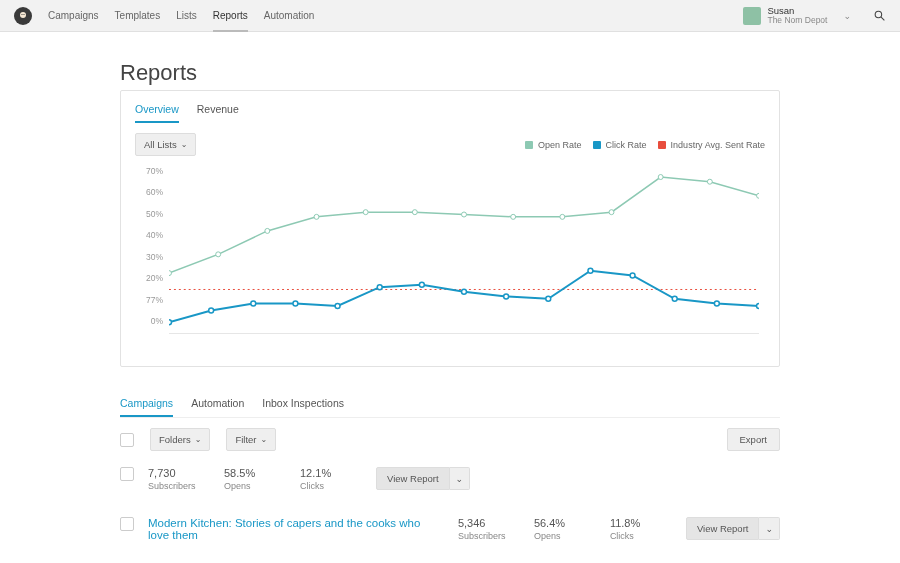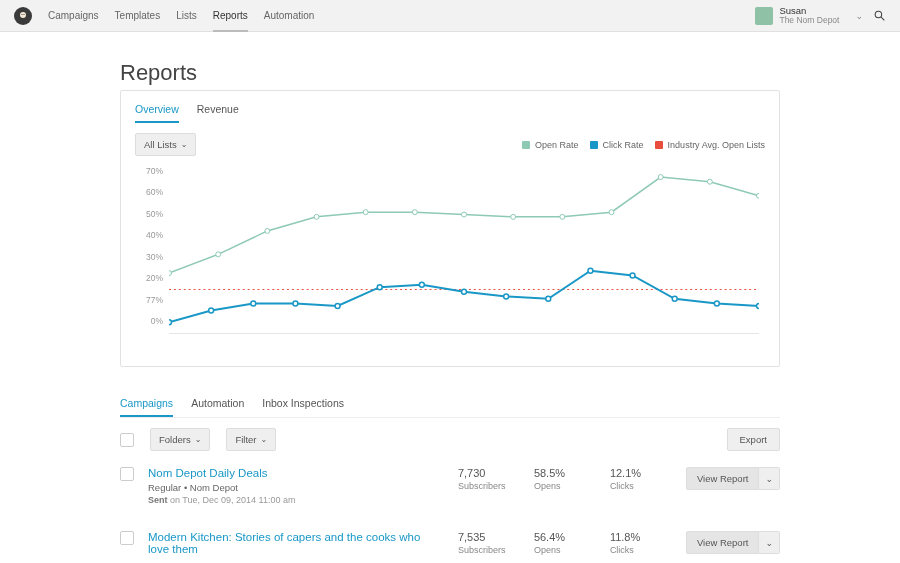--- a/index.html
+++ b/index.html
@@ -2,21 +2,21 @@
 <html><head>
 <meta charset="utf-8">
 <style>
 * { box-sizing: border-box; margin: 0; padding: 0; }
 body { font-family: -apple-system, BlinkMacSystemFont, "Segoe UI", Helvetica, Arial, sans-serif; background: #fff; color: #333; width: 900px; }
 .topbar { background: #f2f2f2; border-bottom: 1px solid #e0e0e0; height: 32px; display: flex; align-items: center; padding: 0 14px; justify-content: space-between; font-size: 10px; }
 .topbar-left { display: flex; align-items: center; gap: 16px; }
 .logo { width: 18px; height: 18px; border-radius: 50%; background: #3a3a3a; display: flex; align-items: center; justify-content: center; color: #f5e7d3; font-size: 11px; }
 .nav-item { color: #666; cursor: pointer; padding: 9px 0; }
 .nav-item.active { color: #333; box-shadow: 0 2px 0 #bbb; }
-.topbar-right { display: flex; align-items: center; gap: 10px; }
+.topbar-right { display: flex; align-items: center; gap: 22px; }
 .avatar { width: 18px; height: 18px; background: #8ec1a5; border-radius: 2px; }
 .user-block { display: flex; align-items: center; gap: 6px; cursor: pointer; }
 .user-texts { line-height: 1.1; }
 .user-name { font-size: 9.5px; color: #333; }
 .user-sub { font-size: 8.5px; color: #888; }
 .chev { font-size: 9px; color: #888; margin-left: 10px; }
 .search-icon { width: 13px; height: 13px; color: #444; cursor: pointer; }
 
 .page { padding: 28px 120px 20px; }
 h1.page-title { font-size: 22px; font-weight: 400; color: #444; }
@@ -113,21 +113,21 @@
           <div class="leg-item">
             <span class="swatch" style="background: rgb(141, 201, 179);"></span>
             <span>Open Rate</span>
           </div>
           <div class="leg-item">
             <span class="swatch" style="background: rgb(25, 151, 198);"></span>
             <span>Click Rate</span>
           </div>
           <div class="leg-item">
             <span class="swatch" style="background: rgb(232, 77, 61);"></span>
-            <span>Industry Avg. Open Lists</span>
+            <span>Industry Avg. Sent Rate</span>
           </div>
         </div>
     </div>
 
     <div class="chart-area">
       <div class="y-labels" id="ylabels">
           <div>70%</div>
           <div>60%</div>
           <div>50%</div>
           <div>40%</div>
@@ -191,39 +191,34 @@
       <span>Filter</span>
       <span style="font-size:8px">⌄</span>
     </button>
     <div class="spacer"></div>
     <button class="drop-btn" style="padding:5px 12px">Export</button>
   </div>
 
   <div id="rows">
       <div class="row">
         <div class="cbox"></div>
-        <div class="row-main">
-          <div class="row-title">Nom Depot Daily Deals</div>
-          <div class="row-sub">Regular • Nom Depot</div>
-          <div class="row-sent"><b style="font-weight:600;color:#777">Sent</b> on Tue, Dec 09, 2014 11:00 am</div>
-        </div>
         <div class="metric"><span class="val">7,730</span>Subscribers</div>
         <div class="metric"><span class="val">58.5%</span>Opens</div>
         <div class="metric"><span class="val">12.1%</span>Clicks</div>
         <div class="row-actions">
           <button class="view-btn">View Report</button>
           <button class="view-caret">⌄</button>
         </div>
       </div>
       <div class="row">
         <div class="cbox"></div>
         <div class="row-main">
           <div class="row-title">Modern Kitchen: Stories of capers and the cooks who love them</div>
         </div>
-        <div class="metric"><span class="val">7,535</span>Subscribers</div>
+        <div class="metric"><span class="val">5,346</span>Subscribers</div>
         <div class="metric"><span class="val">56.4%</span>Opens</div>
         <div class="metric"><span class="val">11.8%</span>Clicks</div>
         <div class="row-actions">
           <button class="view-btn">View Report</button>
           <button class="view-caret">⌄</button>
         </div>
       </div>
     </div>
 </div>
 

